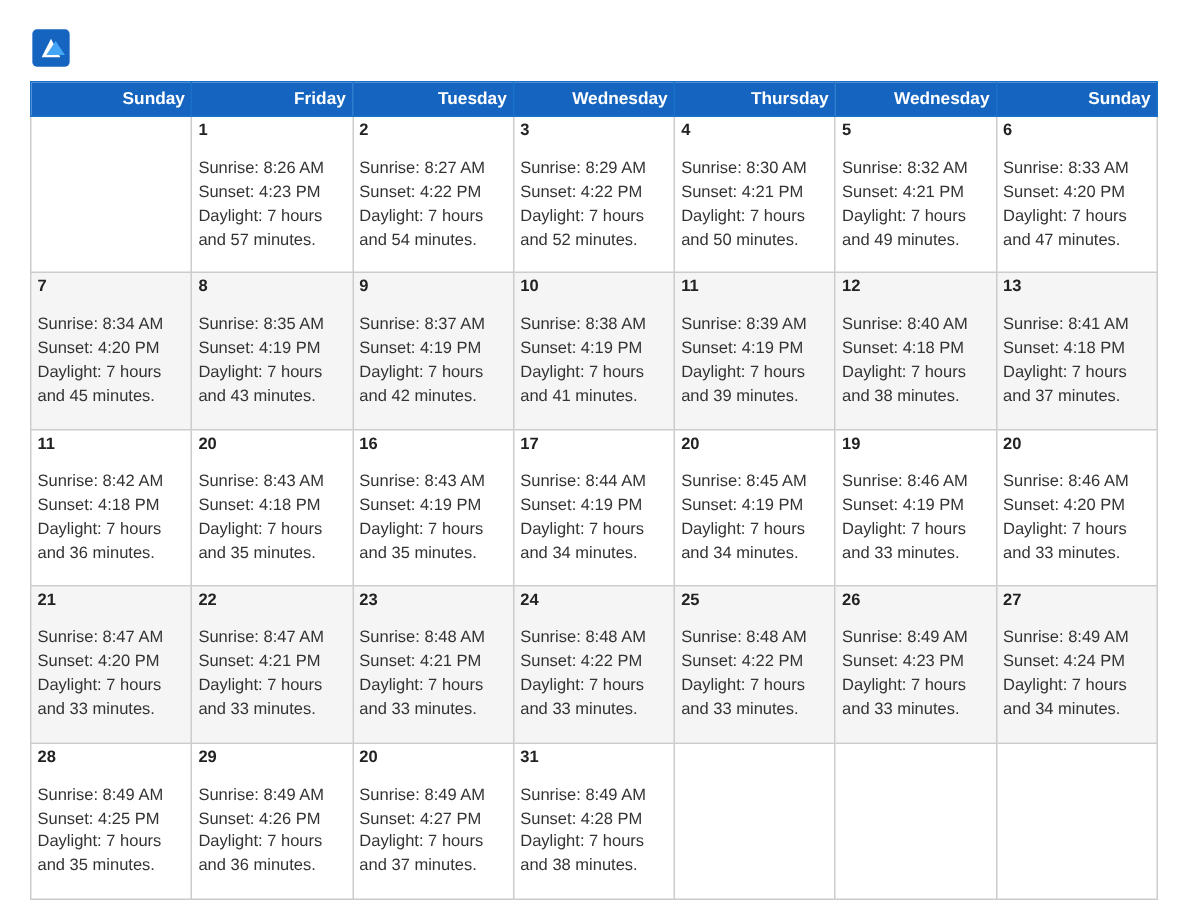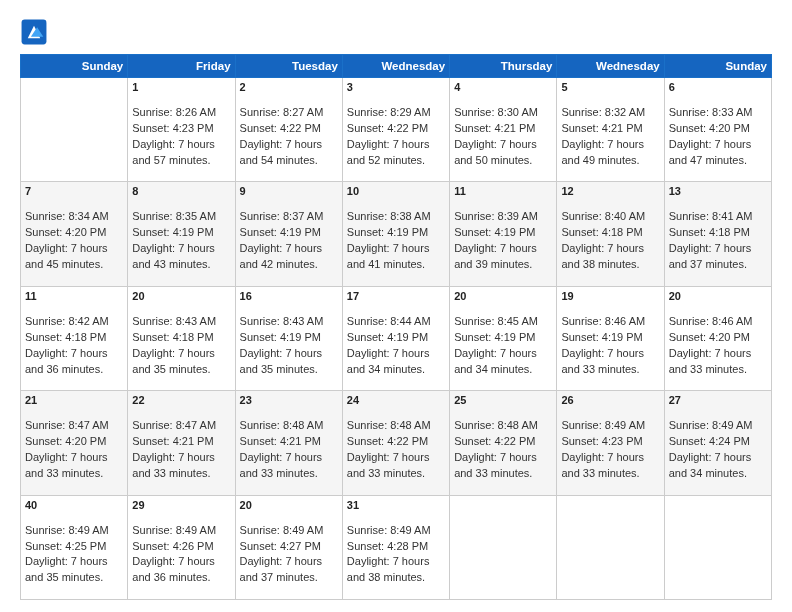--- a/index.html
+++ b/index.html
@@ -250,21 +250,21 @@
             <span class="day-number">26</span>
             <div class="day-info">Sunrise: 8:49 AM<br>Sunset: 4:23 PM<br>Daylight: 7 hours<br>and 33 minutes.</div>
           </td>
           <td>
             <span class="day-number">27</span>
             <div class="day-info">Sunrise: 8:49 AM<br>Sunset: 4:24 PM<br>Daylight: 7 hours<br>and 34 minutes.</div>
           </td>
         </tr>
         <tr>
           <td>
-            <span class="day-number">40</span>
+            <span class="day-number">28</span>
             <div class="day-info">Sunrise: 8:49 AM<br>Sunset: 4:25 PM<br>Daylight: 7 hours<br>and 35 minutes.</div>
           </td>
           <td>
             <span class="day-number">29</span>
             <div class="day-info">Sunrise: 8:49 AM<br>Sunset: 4:26 PM<br>Daylight: 7 hours<br>and 36 minutes.</div>
           </td>
           <td>
             <span class="day-number">20</span>
             <div class="day-info">Sunrise: 8:49 AM<br>Sunset: 4:27 PM<br>Daylight: 7 hours<br>and 37 minutes.</div>
           </td>

